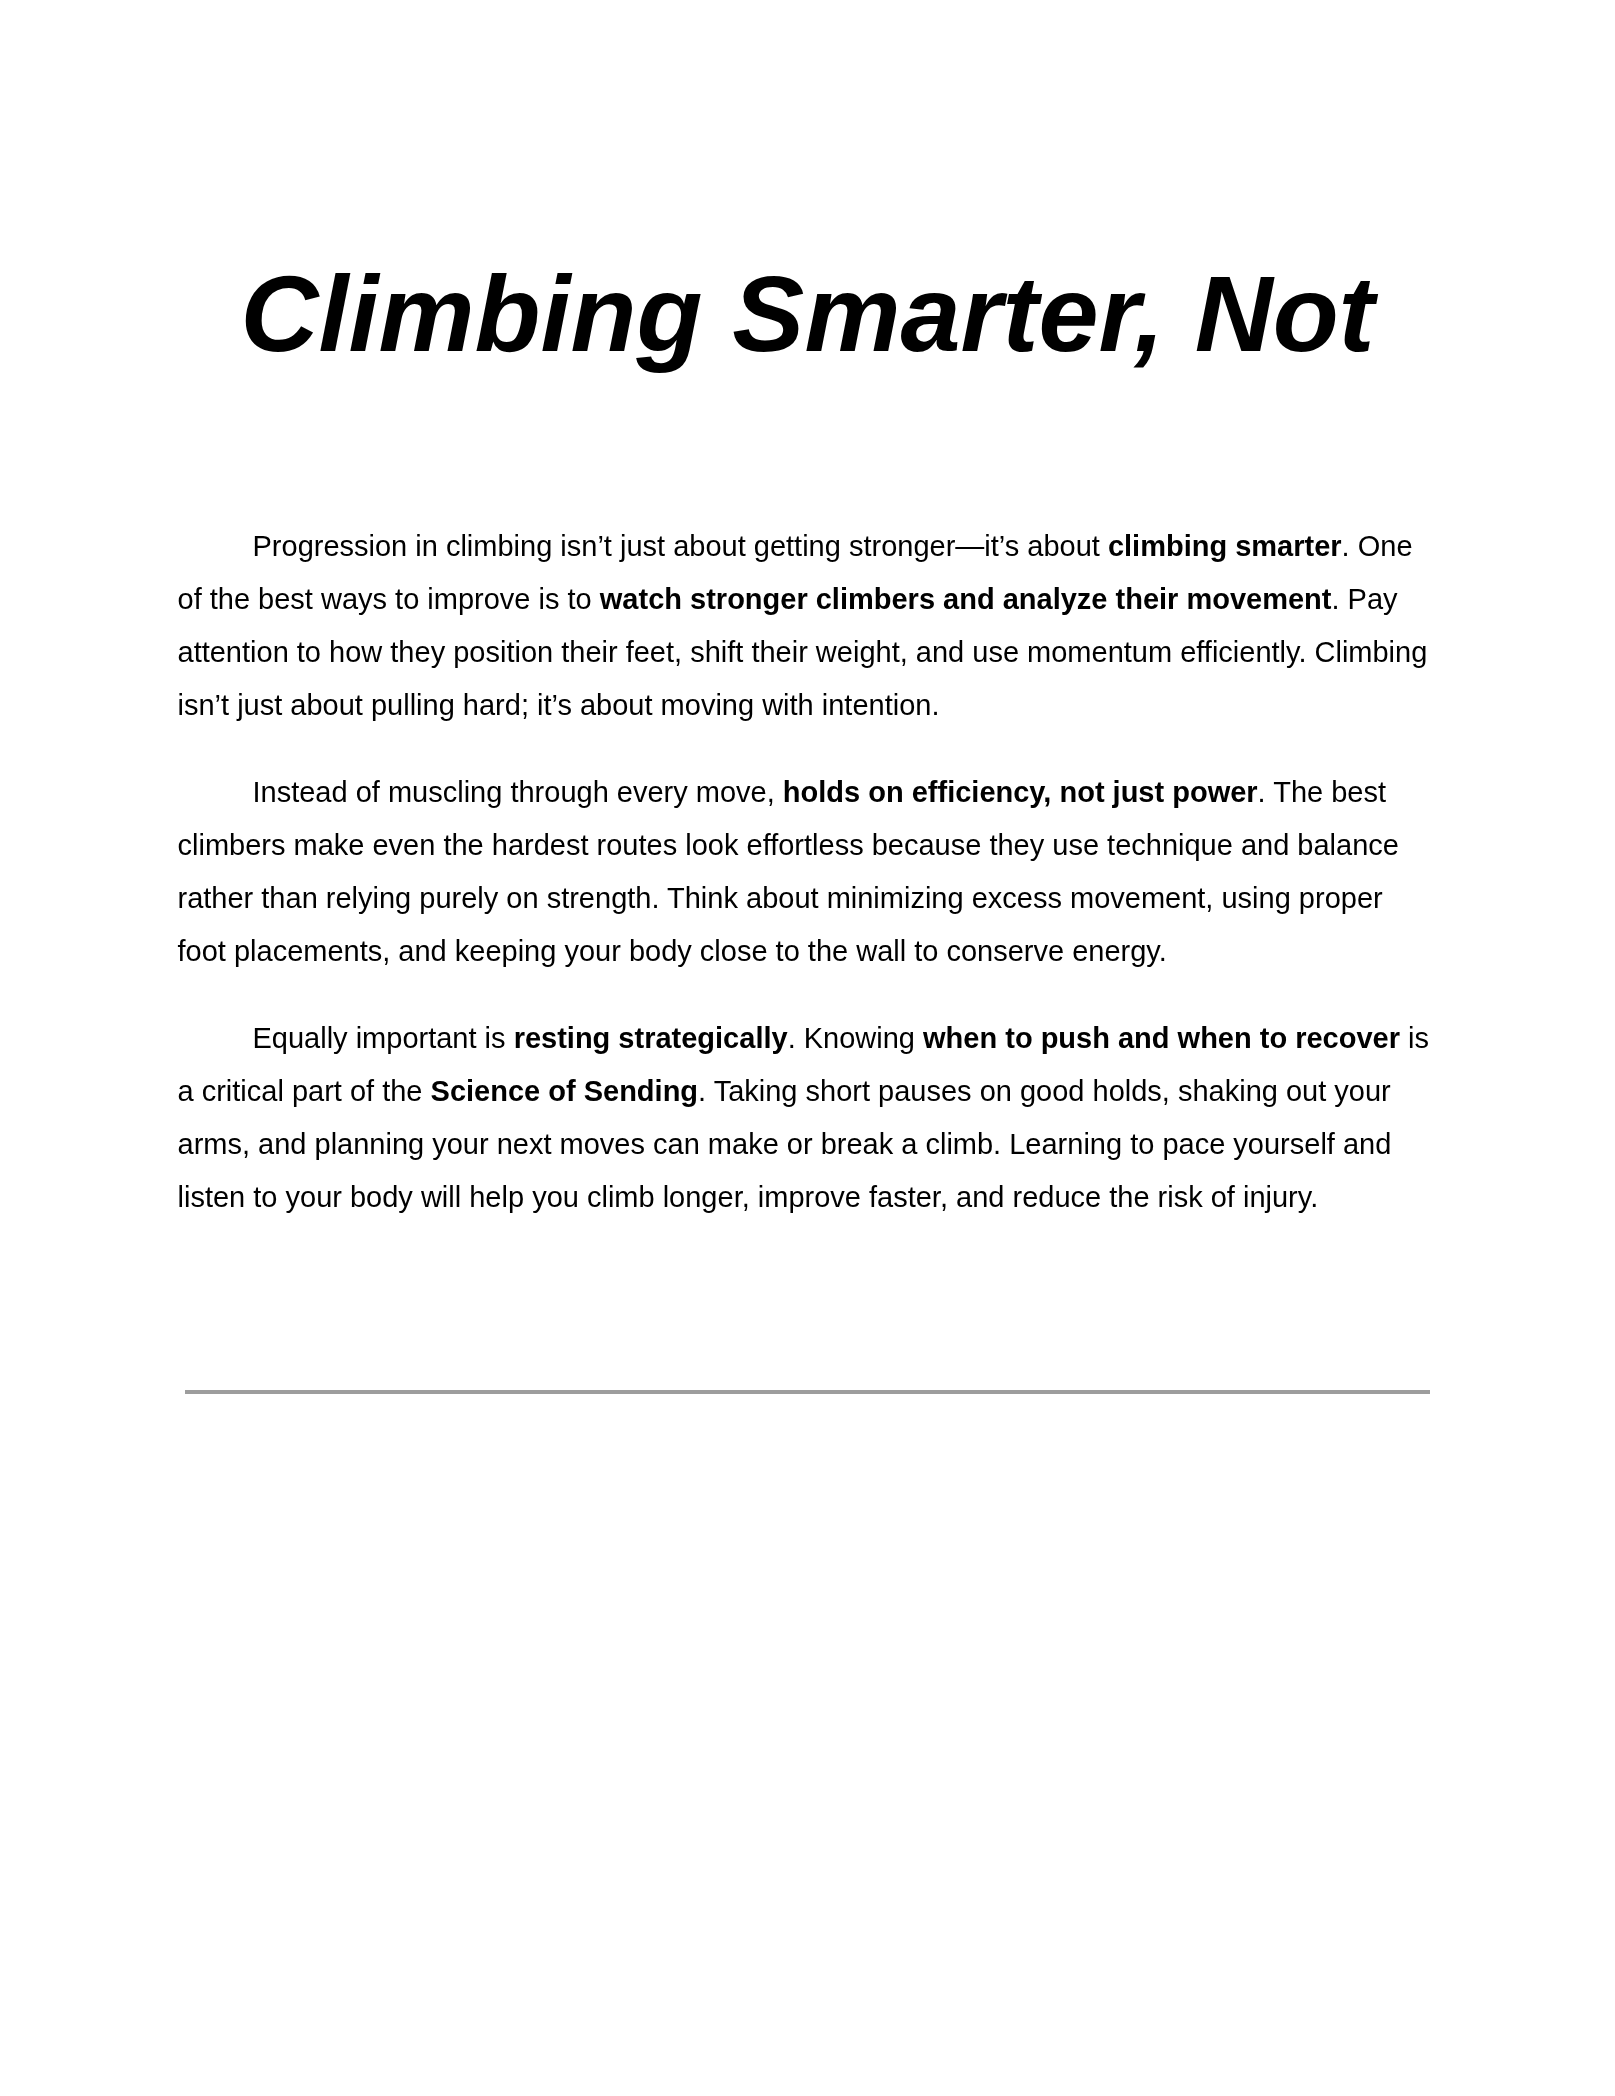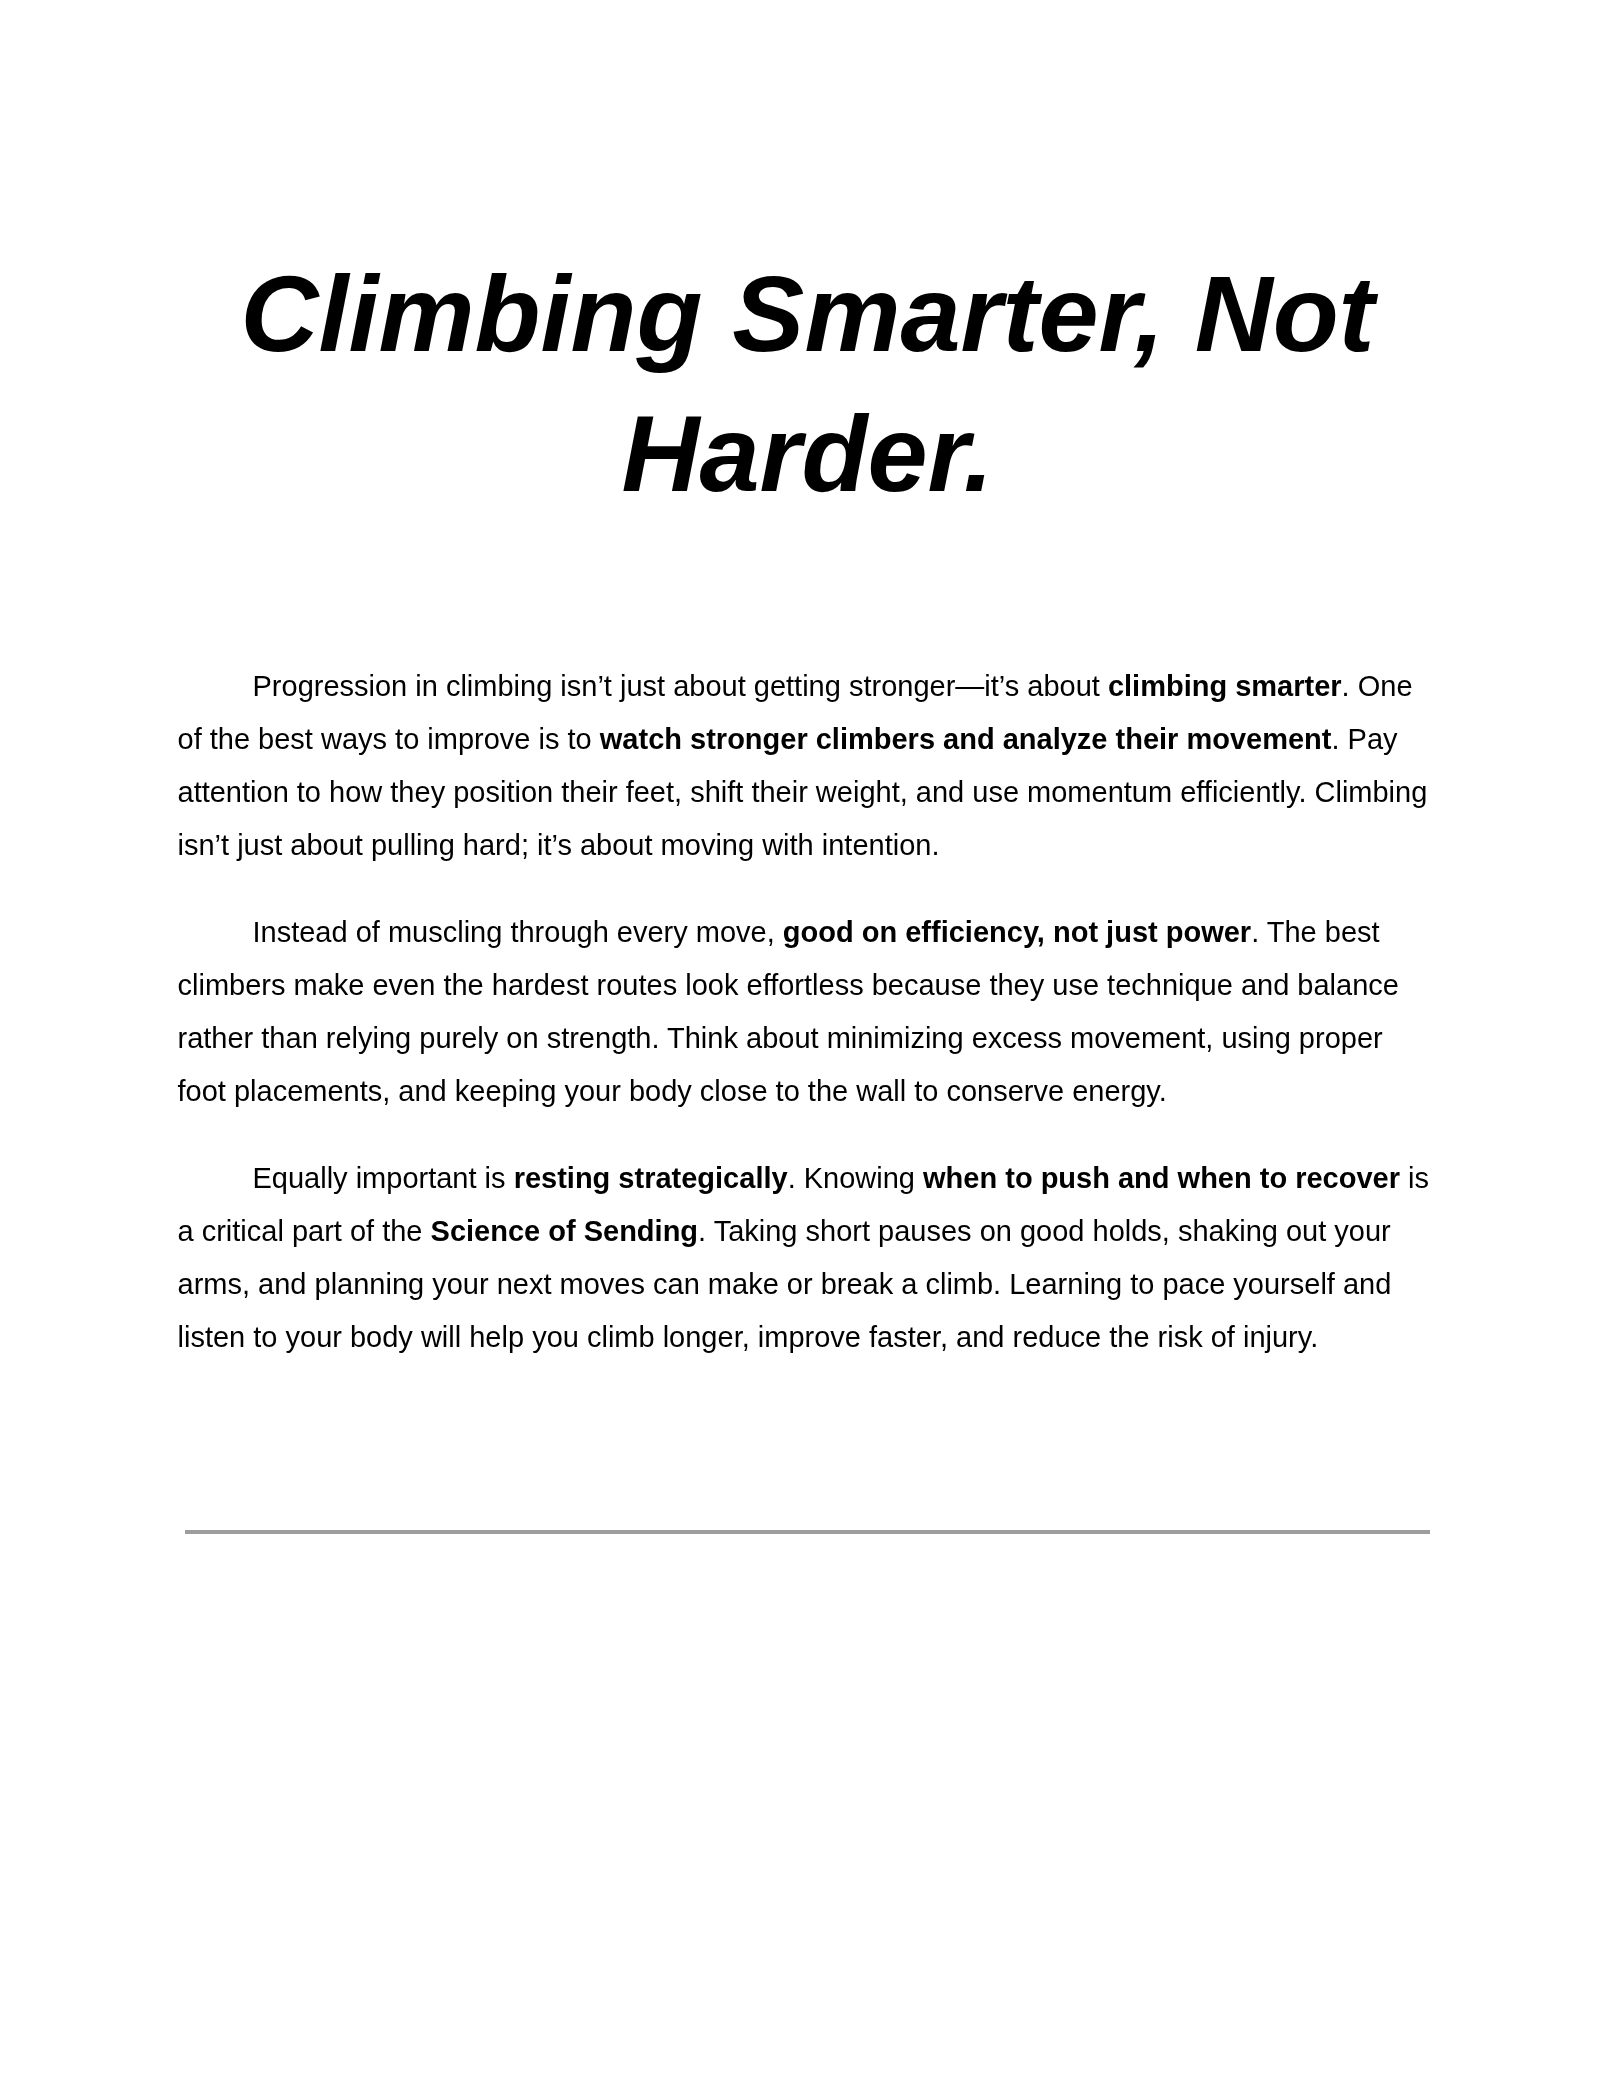--- a/index.html
+++ b/index.html
@@ -39,22 +39,22 @@
     height: 4px;
     width: 1245px;
     margin: 166px auto 0 auto;
     background: #9d9d9d;
   }
 </style>
 </head>
 <body>
 
 <div class="page" style="background: rgb(255, 255, 255); border-radius: 13px;">
-  <h1 class="title"><span>Climbing Smarter, Not</span><br><span>Harder.</span></h1>
+  <h1 class="title"><span>Climbing Smarter, Not</span><br></h1>
 
   <div class="content" id="paragraphs">
       <p><span>Progression in climbing isn’t just about getting stronger—it’s about </span><b>climbing smarter</b><span>. One of the best ways to improve is to </span><b>watch stronger climbers and analyze their movement</b><span>. Pay attention to how they position their feet, shift their weight, and use momentum efficiently. Climbing isn’t just about pulling hard; it’s about moving with intention.</span></p>
-      <p><span>Instead of muscling through every move, </span><b>good on efficiency, not just power</b><span>. The best climbers make even the hardest routes look effortless because they use technique and balance rather than relying purely on strength. Think about minimizing excess movement, using proper foot placements, and keeping your body close to the wall to conserve energy.</span></p>
+      <p><span>Instead of muscling through every move, </span><b>holds on efficiency, not just power</b><span>. The best climbers make even the hardest routes look effortless because they use technique and balance rather than relying purely on strength. Think about minimizing excess movement, using proper foot placements, and keeping your body close to the wall to conserve energy.</span></p>
       <p><span>Equally important is </span><b>resting strategically</b><span>. Knowing </span><b>when to push and when to recover</b><span> is a critical part of the </span><b>Science of Sending</b><span>. Taking short pauses on good holds, shaking out your arms, and planning your next moves can make or break a climb. Learning to pace yourself and listen to your body will help you climb longer, improve faster, and reduce the risk of injury.</span></p>
     </div>
 
   <hr class="divider" style="background: rgb(157, 157, 157);">
 </div>
 
 </body></html>

